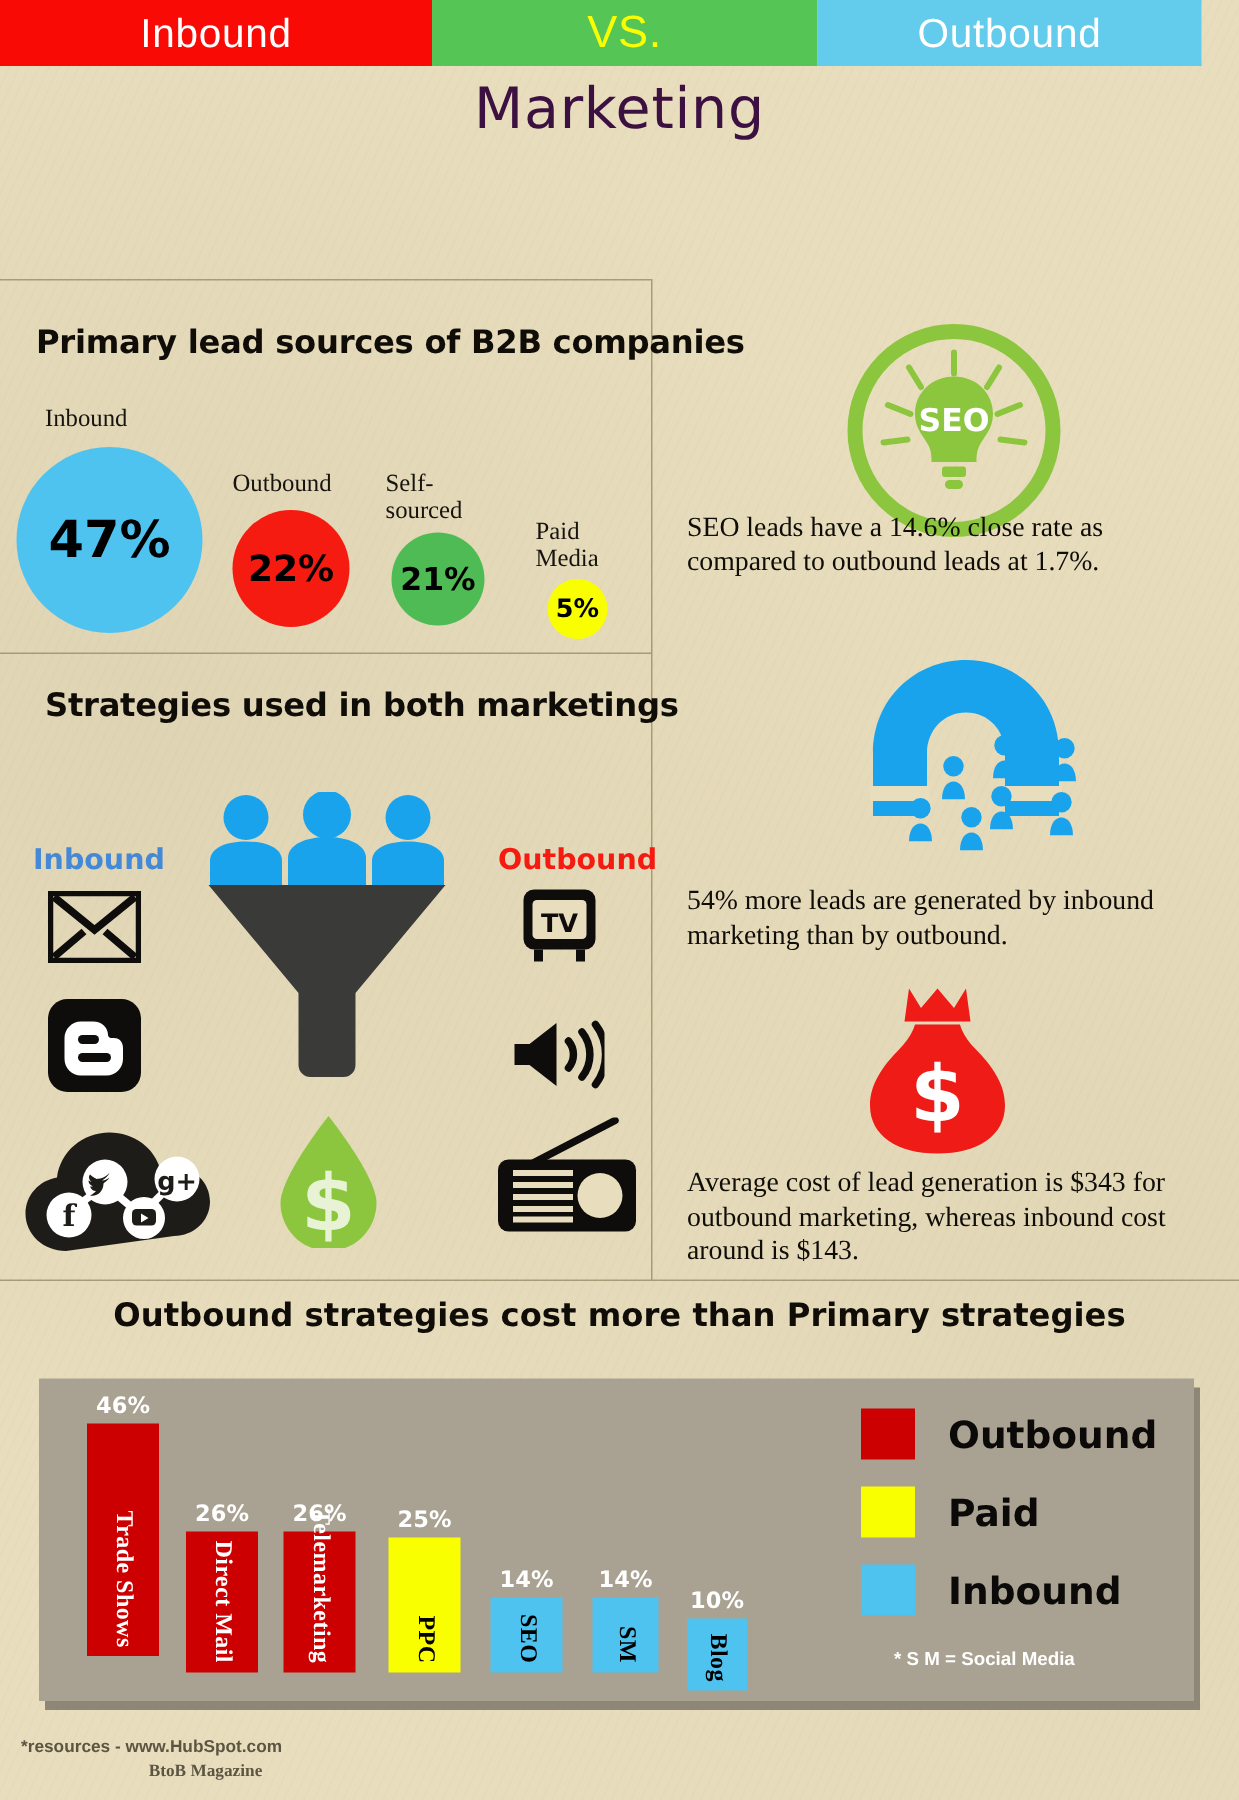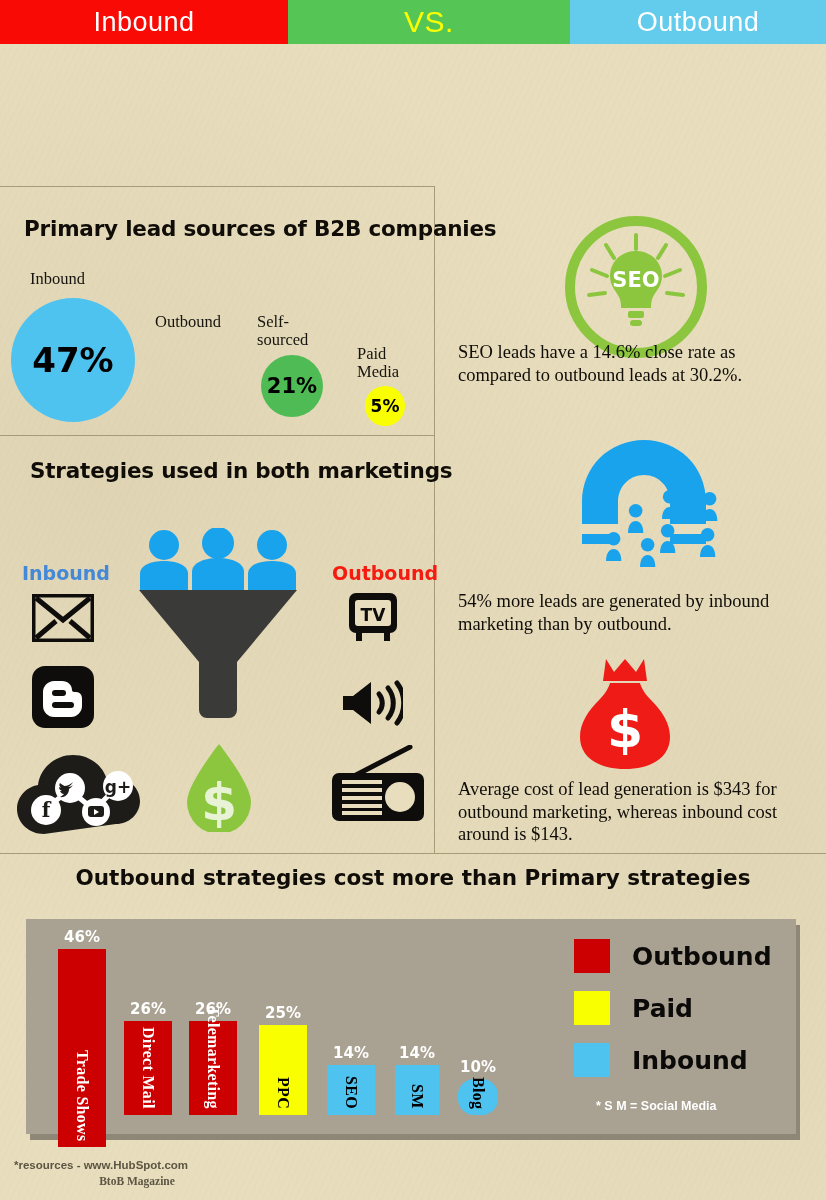--- a/index.html
+++ b/index.html
@@ -17,21 +17,21 @@
       radial-gradient(circle at 90% 70%, rgba(195,180,145,.18), transparent 52%),
       #E8DEBE;
   }
 
   
   .hdr { display:flex; width:826px; height:44px; }
   .hdr-cell { display:flex; align-items:center; justify-content:center;
               font-size:27px; letter-spacing:.5px; font-weight:400; }
   .h-in  { width:288px; background:#F90A05; color:#fff; }
   .h-vs  { width:282px; background:#55C košt; }
-  .h-vs  { width:282px; background:#55C656; color:#FAFF00; font-size:30px; }
+  .h-vs  { width:257px; background:#55C656; color:#FAFF00; font-size:30px; }
   .h-out { width:256px; background:#63CCED; color:#fff; }
 
   .title {
     text-align:center; font-size:38px; color:#3C1040;
     margin-top:6px; letter-spacing:.5px;
     font-family:"DejaVu Sans", sans-serif; font-weight:400;
   }
   .intro {
     width:640px; margin:10px auto 0; text-align:left;
     font-size:16.2px; line-height:1.32; color:#17140F;
@@ -94,32 +94,34 @@
 <body>
 
 <div id="page">
 
   <div class="hdr">
     <div class="hdr-cell h-in">Inbound</div>
     <div class="hdr-cell h-vs">VS.</div>
     <div class="hdr-cell h-out">Outbound</div>
   </div>
 
+  <div class="title">Marketing</div>
 
   <div class="hdivtop"></div>
   <div class="vdiv"></div>
   <div class="hdiv1"></div>
   <div class="hdiv2"></div>
 
   <div class="sec-h" style="left:24px; top:216px;">Primary lead sources of B2B companies</div>
 
   <div class="clab" style="left:30px; top:270px;">Inbound</div>
   <div class="circ" style="left:11px; top:298px; width:124px; height:124px; background:#4EC3F0; font-size:34px;">47%</div>
 
   <div class="clab" style="left:155px; top:313px;">Outbound</div>
+  <div class="circ" style="left:155px; top:340px; width:78px; height:78px; background:#F51B11; font-size:24px;">22%</div>
 
   <div class="clab" style="left:257px; top:313px; width:66px;">Self-sourced</div>
   <div class="circ" style="left:261px; top:355px; width:62px; height:62px; background:#4FBB54; font-size:21px;">21%</div>
 
   <div class="clab" style="left:357px; top:345px; width:58px;">Paid Media</div>
   <div class="circ" style="left:365px; top:386px; width:40px; height:40px; background:#FAFF00; font-size:17px;">5%</div>
 
   <div class="ico" style="left:562px; top:213px;">
     <svg width="148" height="148" viewBox="0 0 148 148">
       <circle cx="74" cy="74" r="66" fill="none" stroke="#8CC63E" stroke-width="10"></circle>
@@ -131,21 +133,21 @@
         <line x1="118" y1="57" x2="103" y2="63"></line>
         <line x1="27" y1="82" x2="43" y2="80"></line>
         <line x1="121" y1="82" x2="105" y2="80"></line>
       </g>
       <path d="M74 38c-15 0-26 11-26 25 0 10 6 15 9 21 2 4 2 8 2 11h30c0-3 0-7 2-11 3-6 9-11 9-21 0-14-11-25-26-25z" fill="#8CC63E"></path>
       <rect x="66" y="98" width="16" height="7" rx="2" fill="#8CC63E"></rect>
       <rect x="68" y="107" width="12" height="6" rx="3" fill="#8CC63E"></rect>
       <text x="74" y="74" text-anchor="middle" fill="#fff" font-size="21" font-weight="700" font-family="DejaVu Sans, sans-serif">SEO</text>
     </svg>
   </div>
-  <div class="rtxt" style="left:458px; top:341px; width:352px;">SEO leads have a 14.6% close rate as compared to outbound leads at 30.2%.</div>
+  <div class="rtxt" style="left:458px; top:341px; width:352px;">SEO leads have a 14.6% close rate as compared to outbound leads at 1.7%.</div>
 
   <div class="ico" style="left:556px; top:432px;">
     <svg width="196" height="146" viewBox="0 0 196 146">
       <path d="M26 112V70C26 34 54 8 88 8s62 26 62 62v42h-36V70c0-15-11-27-26-27S62 55 62 70v42z" fill="#19A3EC"></path>
       <rect x="24" y="92" width="40" height="10" fill="#E8DEBE"></rect>
       <rect x="112" y="92" width="40" height="10" fill="#E8DEBE"></rect>
       <g fill="#19A3EC">
         <g transform="translate(128,36) scale(.85)">
             <circle cx="9" cy="8" r="8"></circle>
             <path d="M0 34c0-9 4-14 9-14s9 5 9 14z"></path>
@@ -289,21 +291,21 @@
         <rect x="12" y="66" width="40" height="4"></rect>
       </g>
     </svg>
   </div>
 
   <div class="bt-title">Outbound strategies cost more than Primary strategies</div>
   <div class="chart-shadow"></div>
   <div class="chart-panel">
 
     <div id="bars">
-        <div class="bar" style="left: 32px; width: 48px; height: 198px; top: 30.4px; background: rgb(204, 0, 0); text-decoration: underline;">
+        <div class="bar" style="left: 32px; width: 48px; height: 155px; top: 30.4px; background: rgb(204, 0, 0); text-decoration: underline;">
           <div class="bar-val" style="top: -21px; color: rgb(255, 255, 255);">46%</div>
           <div class="bar-lab" style="color: rgb(255, 255, 255);">Trade Shows</div>
         </div>
         <div class="bar" style="left: 98px; width: 48px; height: 93.6px; top: 102.4px; background: rgb(204, 0, 0);">
           <div class="bar-val" style="top: -21px; color: rgb(255, 255, 255);">26%</div>
           <div class="bar-lab" style="color: rgb(255, 255, 255);">Direct Mail</div>
         </div>
         <div class="bar" style="left: 163px; width: 48px; height: 93.6px; top: 102.4px; background: rgb(204, 0, 0);">
           <div class="bar-val" style="top: -21px; color: rgb(255, 255, 255);">26%</div>
           <div class="bar-lab" style="color: rgb(255, 255, 255);">Telemarketing</div>
@@ -313,21 +315,21 @@
           <div class="bar-lab" style="color: rgb(0, 0, 0);">PPC</div>
         </div>
         <div class="bar" style="left: 301px; width: 48px; height: 50.4px; top: 145.6px; background: rgb(78, 195, 240);">
           <div class="bar-val" style="top: -21px; color: rgb(255, 255, 255);">14%</div>
           <div class="bar-lab" style="color: rgb(0, 0, 0);">SEO</div>
         </div>
         <div class="bar" style="left: 369px; width: 44px; height: 50.4px; top: 145.6px; background: rgb(78, 195, 240);">
           <div class="bar-val" style="top: -21px; color: rgb(255, 255, 255);">14%</div>
           <div class="bar-lab" style="color: rgb(0, 0, 0);">SM</div>
         </div>
-        <div class="bar" style="left: 432px; width: 40px; height: 36px; top: 160px; background: rgb(78, 195, 240); border-radius: 16px;">
+        <div class="bar" style="left: 432px; width: 40px; height: 48px; top: 160px; background: rgb(78, 195, 240);">
           <div class="bar-val" style="top: -21px; color: rgb(255, 255, 255);">10%</div>
           <div class="bar-lab" style="color: rgb(0, 0, 0);">Blog</div>
         </div>
       </div>
     <div id="legend">
         <div class="lg-row" style="left: 548px; top: 20px;">
           <div class="lg-sw" style="background: rgb(204, 0, 0);"></div>
           <div class="lg-tx">Outbound</div>
         </div>
         <div class="lg-row" style="left: 548px; top: 72px;">

